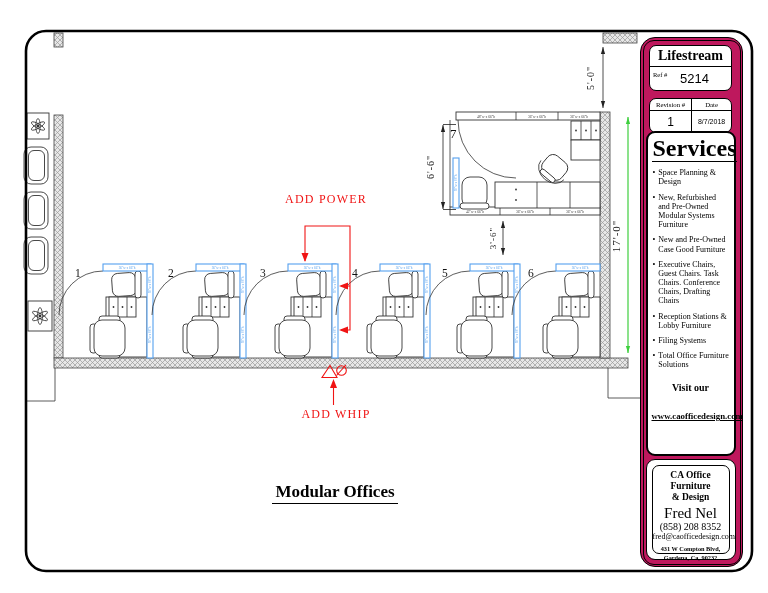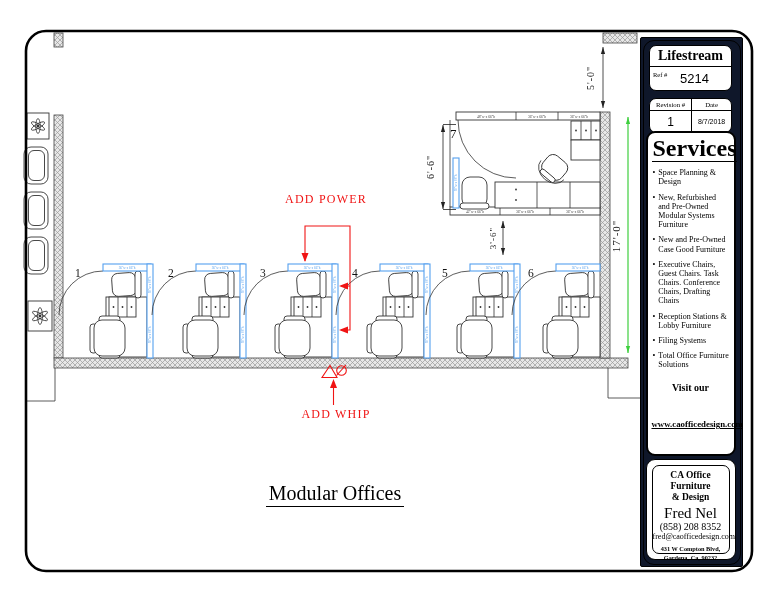--- a/index.html
+++ b/index.html
@@ -18,21 +18,21 @@
   .dimtxt-lg{font-size:11px;}
   .dimtxt-sm{font-size:9px;}
   .dim{stroke:#222;stroke-width:.8;fill:none;}
   .dimg{stroke:#3ecf3e;stroke-width:1.2;fill:none;}
   .red{stroke:#f01414;stroke-width:1.1;fill:none;}
   .redtxt{font-family:"Liberation Serif",serif;font-size:12px;fill:#f01414;letter-spacing:1.2px;}
   .dot{fill:#333;}
 
   
   .tb-col{position:absolute;left:640px;top:37px;width:103px;height:530px;
-          border:1.8px solid #000;border-radius:2px;background:#0f172a;box-sizing:border-box;}
+          border:1.8px solid #000;border-radius:15px;background:#be185d;box-sizing:border-box;}
   .tb-col-inner{position:absolute;inset:1.5px;border:1.2px solid #000;border-radius:11px;}
   .tb-box{position:absolute;background:#fff;box-sizing:border-box;}
   .bx-client{left:8px;top:7px;width:83px;height:46px;border:1.6px solid #000;border-radius:7px;}
   .tb-title{height:20px;border-bottom:1px solid #000;display:flex;align-items:center;justify-content:center;
             font-weight:bold;font-size:14px;}
   .ref-row{position:relative;height:23px;display:flex;align-items:center;justify-content:center;}
   .ref-label{position:absolute;left:3px;top:4px;font-size:6.5px;}
   .ref-value{font-family:"Liberation Sans","DejaVu Sans",sans-serif;font-size:13px;margin-left:8px;}
   .bx-rev{left:8px;top:60px;width:83px;height:35px;border:1.4px solid #000;border-radius:7px;overflow:hidden;
           display:grid;grid-template-columns:52% 48%;grid-template-rows:12px 1fr;}
@@ -42,33 +42,33 @@
   .rev-val{font-family:"Liberation Sans","DejaVu Sans",sans-serif;font-size:12px;}
   .date-val{font-family:"Liberation Sans","DejaVu Sans",sans-serif;font-size:7px;}
   .bx-svc{left:4.5px;top:93px;width:90px;height:325px;border:2px solid #000;border-radius:9px;
           padding:2px 4px;text-align:center;}
   .svc-head{display:inline-block;font-weight:bold;font-size:24px;line-height:1.05;
             border-bottom:1.6px solid #000;padding:0 1px 0 1px;margin-top:1px;}
   .svc-list{margin-top:4px;text-align:left;font-size:8px;line-height:1.15;}
   .svc-item{display:flex;margin-top:6px;}
   .svc-bullet{margin:0 3px 0 1px;}
   .svc-show{margin-top:12px;font-weight:bold;font-size:10px;line-height:1.25;}
-  .svc-web{margin-top:25px;font-weight:bold;font-size:8.8px;text-decoration:underline;}
+  .svc-web{margin-top:17px;font-weight:bold;font-size:8.8px;text-decoration:underline;}
   .bx-co{left:4.5px;top:421px;width:90px;height:101px;border:1.5px solid #000;border-radius:9px;padding:5px;}
   .bx-co-in{width:100%;height:100%;border:1px solid #000;border-radius:7px;box-sizing:border-box;
             text-align:center;}
   .co-name{font-weight:bold;font-size:9.5px;line-height:1.15;margin-top:4px;}
   .co-contact{font-size:15px;line-height:1.1;margin-top:2px;}
   .co-phone{font-size:10px;margin-top:0;}
   .co-email{font-size:8px;}
   .co-addr{font-weight:bold;font-size:6.3px;line-height:1.35;margin-top:4px;}
 
   
   .plan-title{position:absolute;left:225px;top:482px;width:220px;text-align:center;}
-  .plan-title span{font-weight:normal;font-size:20px;border-bottom:1.5px solid #000;padding:0 3px 2px 3px;}
+  .plan-title span{font-weight:bold;font-size:17px;border-bottom:1.5px solid #000;padding:0 3px 2px 3px;}
 </style>
 </head>
 <body>
 
 <div id="page">
 
   <svg width="768" height="593" viewBox="0 0 768 593">
     <defs>
       <pattern id="hatch" width="5" height="5" patternUnits="userSpaceOnUse">
         <rect width="5" height="5" fill="#e7e7e7"></rect>

